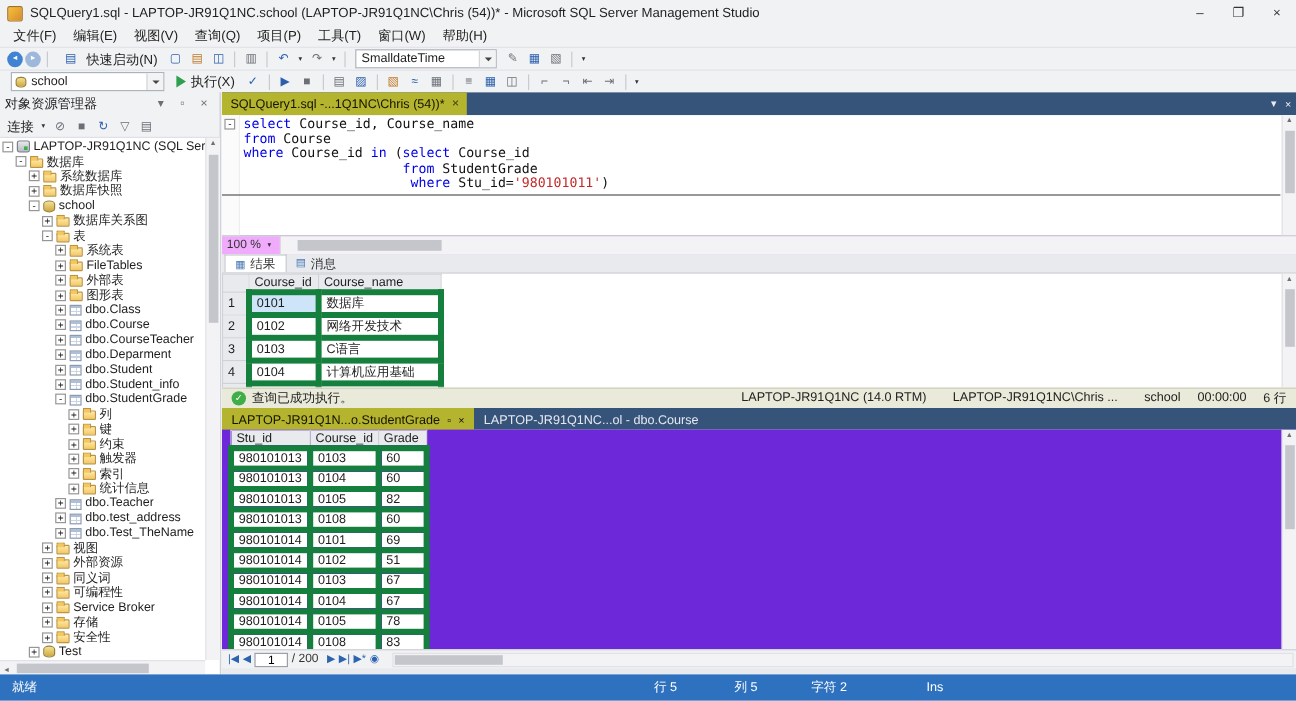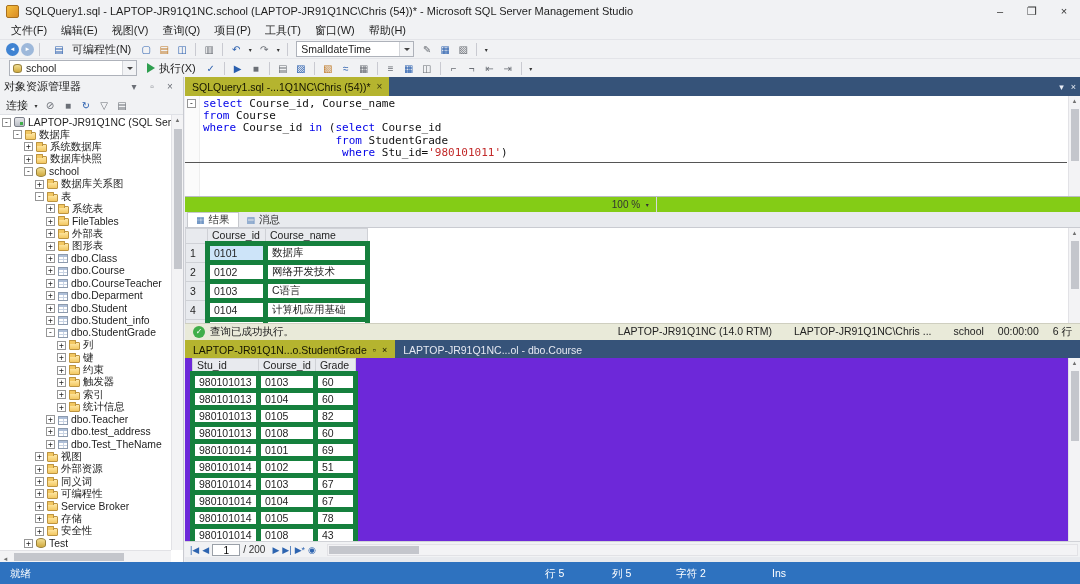--- a/index.html
+++ b/index.html
@@ -89,21 +89,21 @@
   .ed-margin { position:absolute; left:0; top:0; bottom:0; width:15px; background:#fbfbfb; border-right:1px solid #eee; }
   .ed-collapse { position:absolute; left:2px; top:3px; }
   .code { position:absolute; left:18px; top:2px; right:14px; font-family:"DejaVu Sans Mono",monospace; font-size:11px; line-height:12.2px; }
   .code-line { white-space:pre; height:12.2px; }
   .code-line span[data-k="kw"]  { color:#0000e8; }
   .code-line span[data-k="pl"]  { color:#111; }
   .code-line span[data-k="str"] { color:#c22a2a; }
   .ed-rule { position:absolute; left:0; right:13px; top:66px; height:1px; background:#555; }
   .ed-vscroll { right:0; top:0; bottom:0; }
 
-  .ed-bottom { left:0; top:120px; right:0; height:15px; background:#84cc16; display:flex; align-items:center;flex-direction:column; }
+  .ed-bottom { left:0; top:120px; right:0; height:15px; background:#f0abfc; display:flex; align-items:center; }
   .zoom { display:flex; align-items:center; gap:2px; padding:0 4px; border-right:1px solid #d6d8dc; height:100%; font-size:10px; color:#333; }
   .ed-htrack { flex:1; height:100%; position:relative; background:#f3f3f5; }
   .ed-hthumb { position:absolute; left:14px; top:3px; height:9px; width:120px; background:#c4c6cc; }
 
   .res-tabs { left:0; top:135px; right:0; height:15px; display:flex; align-items:flex-end; padding-left:2px; background:#e8eaee; }
   .res-tab { display:flex; align-items:center; gap:4px; padding:0 8px; height:15px; font-size:10.5px; color:#333; }
   .res-tab.active { background:#fff; border:1px solid #c6c8cd; border-bottom:none; }
   .rt-ico { font-size:9px; color:#4a7ab5; }
 
   .res-area { left:0; top:150px; right:0; height:96px; background:#fff; border-top:1px solid #c9cbd1; overflow:hidden; }
@@ -166,21 +166,21 @@
 
 <div class="abs toolbar tb1">
   <span style="display:inline-flex;align-items:center;">
 
   <span class="tbi" data-k="nav">◄</span>
       <span class="tbi" data-k="nav2">►</span>
       <span class="tbi" data-k="sep"></span>
     </span>
   <span class="tb-label-btn">
     <span class="tbi" data-k="blue">▤</span>
-    <span>可编程性(N)</span>
+    <span>快速启动(N)</span>
   </span>
   <span style="display:inline-flex;align-items:center;">
 
   <span class="tbi" data-k="blue">▢</span>
       <span class="tbi" data-k="orange">▤</span>
       <span class="tbi" data-k="blue">◫</span>
       <span class="tbi" data-k="sep"></span>
       <span class="tbi" data-k="gray">▥</span>
       <span class="tbi" data-k="sep"></span>
       <span class="tbi" data-k="blue">↶</span>
@@ -681,21 +681,21 @@
 
           <tr>
             <td>980101014</td>
             <td>0105</td>
             <td>78</td>
           </tr>
 
           <tr>
             <td>980101014</td>
             <td>0108</td>
-            <td>43</td>
+            <td>83</td>
           </tr>
 
           <tr>
             <td>980101015</td>
             <td>0101</td>
             <td>60</td>
           </tr>
 
           <tr>
             <td>980101015</td>

